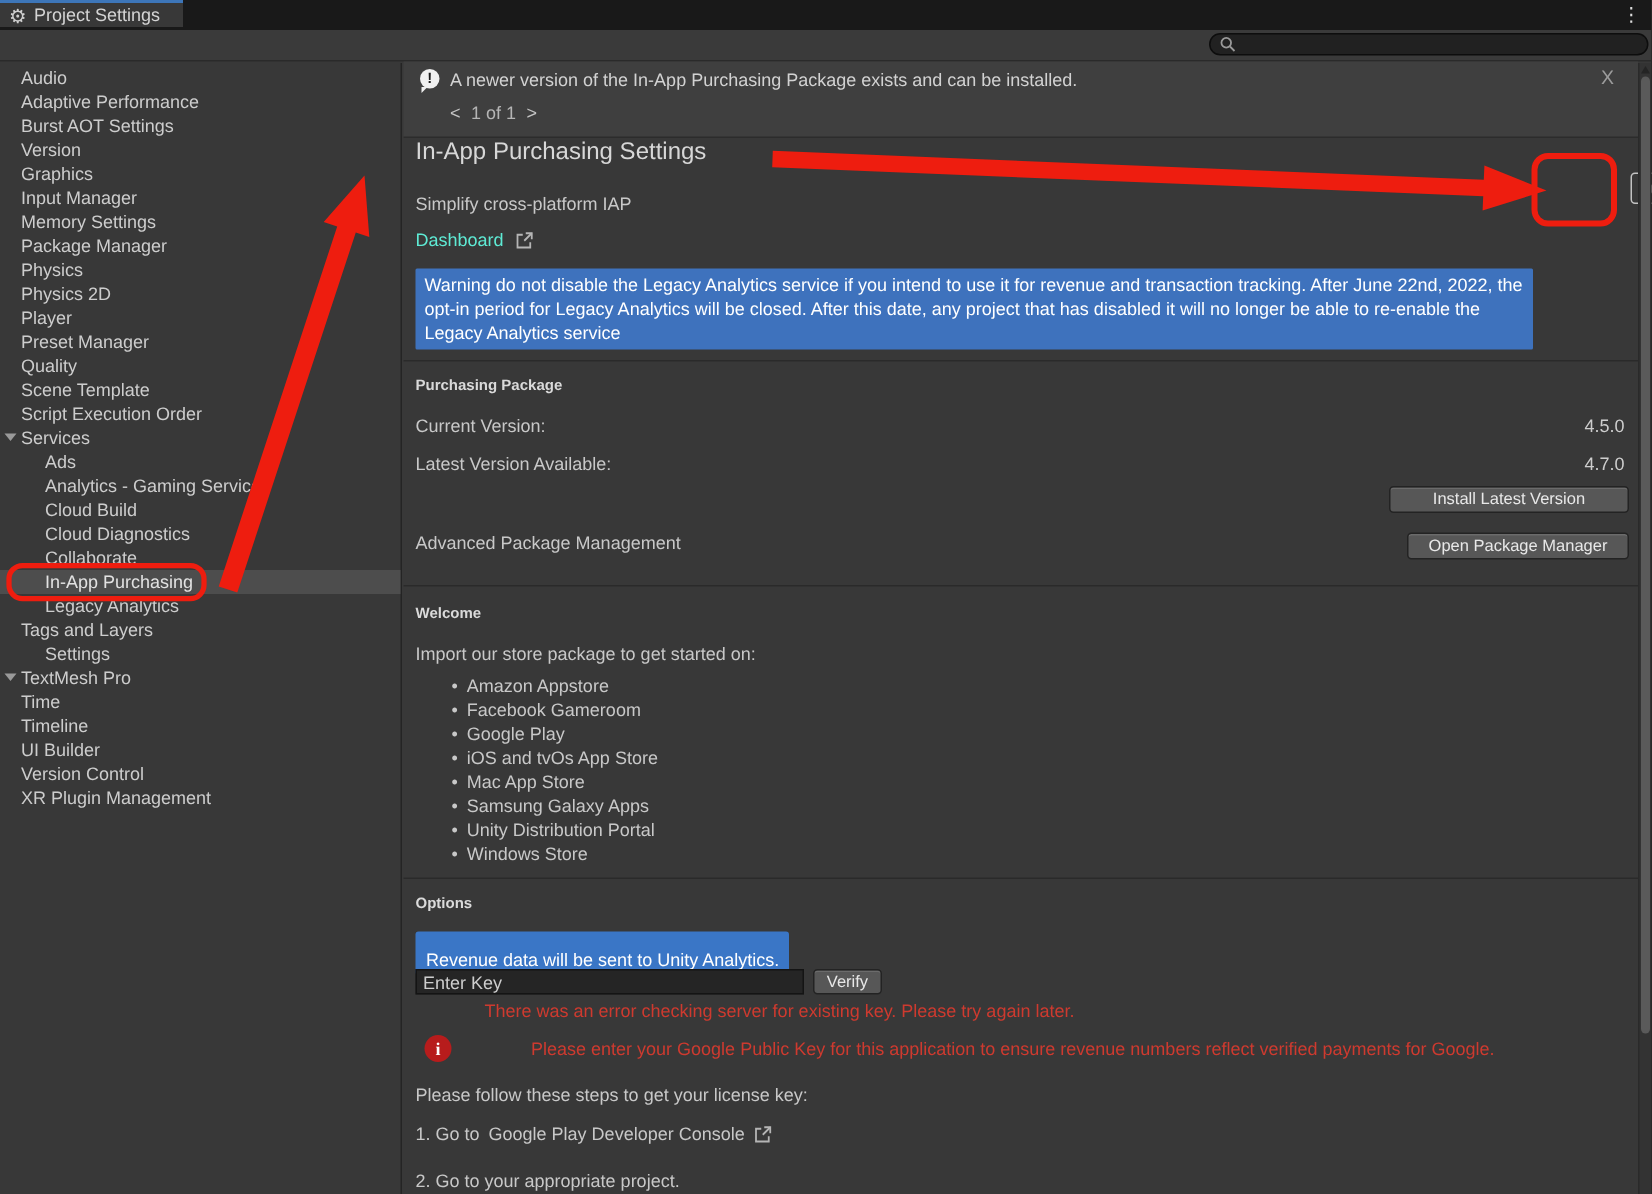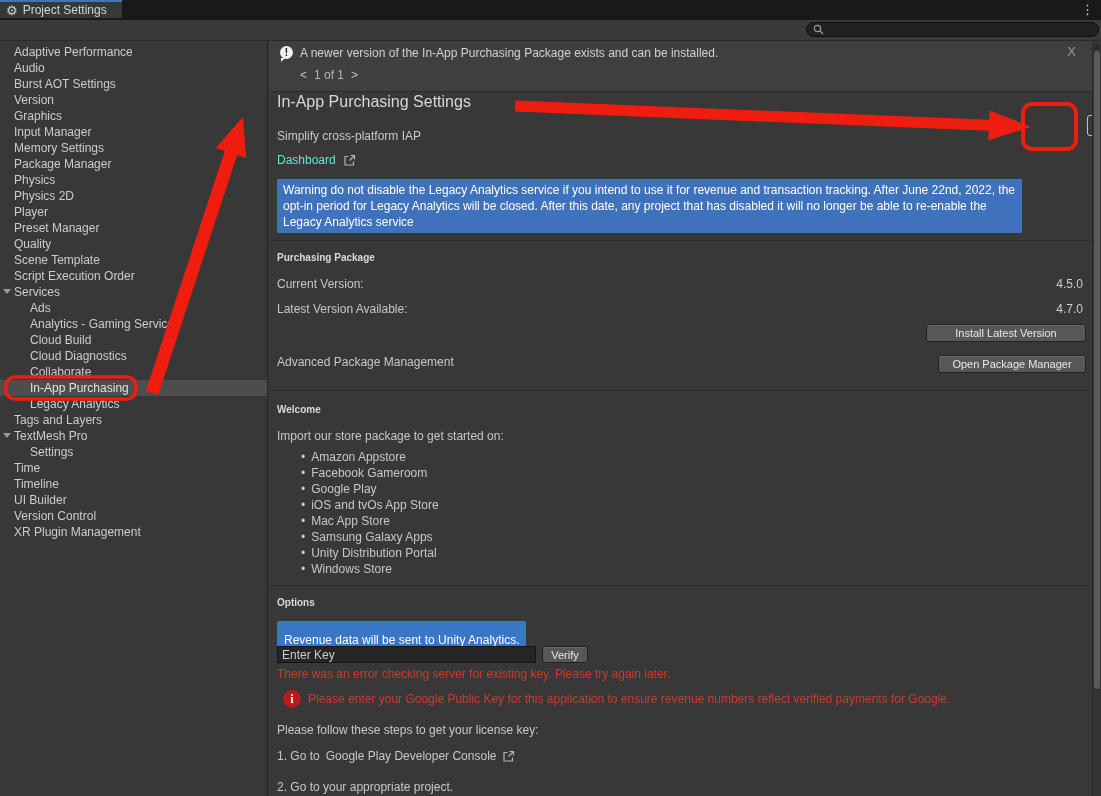--- a/index.html
+++ b/index.html
@@ -61,21 +61,21 @@
         border-radius:3px;color:#e8e8e8;font-size:11px;display:flex;align-items:center;
         justify-content:center;cursor:pointer;box-sizing:border-box;}
   .bullets{position:absolute;left:301px;top:449px;}
   .bullet-row{height:16px;line-height:16px;color:#c8c8c8;}
   .bullet-row .dot{margin-right:6px;color:#c8c8c8;}
   .badge{position:absolute;left:277px;top:621px;background:#3a76c6;color:#fff;
          padding:12px 7px 3px 7px;border-radius:2px;}
   .keyfield{position:absolute;left:277px;top:646px;width:259px;height:17px;background:#252525;
             border:1px solid #141414;color:#cdcdcd;font-family:"Liberation Sans",sans-serif;
             font-size:12px;padding:0 4px;box-sizing:border-box;}
-  .err{position:absolute;color:#ce3a2f;}
+  .err{position:absolute;color:#ce3a2f;margin-left:46px;}
   .info-ico{position:absolute;left:283px;top:690px;width:18px;height:18px;border-radius:50%;
             background:#b71c1c;color:#fff;font-weight:bold;font-size:12px;
             display:flex;align-items:center;justify-content:center;font-family:"Liberation Serif",serif;}
   .step{position:absolute;display:flex;align-items:center;gap:6px;color:#c8c8c8;}
 
   
   .scrollbar{position:absolute;right:0;top:42px;width:9px;bottom:0;background:#333333;
              border-left:1px solid #2a2a2a;box-sizing:border-box;}
   .sb-up{position:absolute;left:1px;top:2px;width:0;height:0;border-left:3px solid transparent;
          border-right:3px solid transparent;border-bottom:5px solid #242424;cursor:pointer;}
@@ -104,22 +104,22 @@
       <svg class="icon-svg" width="11" height="11" viewBox="0 0 11 11">
         <circle cx="4.5" cy="4.5" r="3.2" fill="none" stroke="#999" stroke-width="1.2"></circle>
         <line x1="7" y1="7" x2="10" y2="10" stroke="#999" stroke-width="1.2"></line>
       </svg>
       <input value="" style="">
     </div>
   </div>
 
   <div class="sidebar">
     <div id="sidebar-list">
+        <div class="side-item ind0"><span>Audio</span></div>
         <div class="side-item ind0"><span>Adaptive Performance</span></div>
-        <div class="side-item ind0"><span>Audio</span></div>
         <div class="side-item ind0"><span>Burst AOT Settings</span></div>
         <div class="side-item ind0"><span>Version</span></div>
         <div class="side-item ind0"><span>Graphics</span></div>
         <div class="side-item ind0"><span>Input Manager</span></div>
         <div class="side-item ind0"><span>Memory Settings</span></div>
         <div class="side-item ind0"><span>Package Manager</span></div>
         <div class="side-item ind0"><span>Physics</span></div>
         <div class="side-item ind0"><span>Physics 2D</span></div>
         <div class="side-item ind0"><span>Player</span></div>
         <div class="side-item ind0"><span>Preset Manager</span></div>
@@ -128,22 +128,22 @@
         <div class="side-item ind0"><span>Script Execution Order</span></div>
         <div class="side-item ind0"><span class="tri"></span><span>Services</span></div>
         <div class="side-item ind1"><span>Ads</span></div>
         <div class="side-item ind1"><span>Analytics - Gaming Services</span></div>
         <div class="side-item ind1"><span>Cloud Build</span></div>
         <div class="side-item ind1"><span>Cloud Diagnostics</span></div>
         <div class="side-item ind1"><span>Collaborate</span></div>
         <div class="side-item ind1 selected"><span>In-App Purchasing</span></div>
         <div class="side-item ind1"><span>Legacy Analytics</span></div>
         <div class="side-item ind0"><span>Tags and Layers</span></div>
+        <div class="side-item ind1"><span>Settings</span></div>
         <div class="side-item ind0"><span class="tri"></span><span>TextMesh Pro</span></div>
-        <div class="side-item ind1"><span>Settings</span></div>
         <div class="side-item ind0"><span>Time</span></div>
         <div class="side-item ind0"><span>Timeline</span></div>
         <div class="side-item ind0"><span>UI Builder</span></div>
         <div class="side-item ind0"><span>Version Control</span></div>
         <div class="side-item ind0"><span>XR Plugin Management</span></div>
       </div>
   </div>
 
   <div class="notif">
     <span class="alert">!</span>

